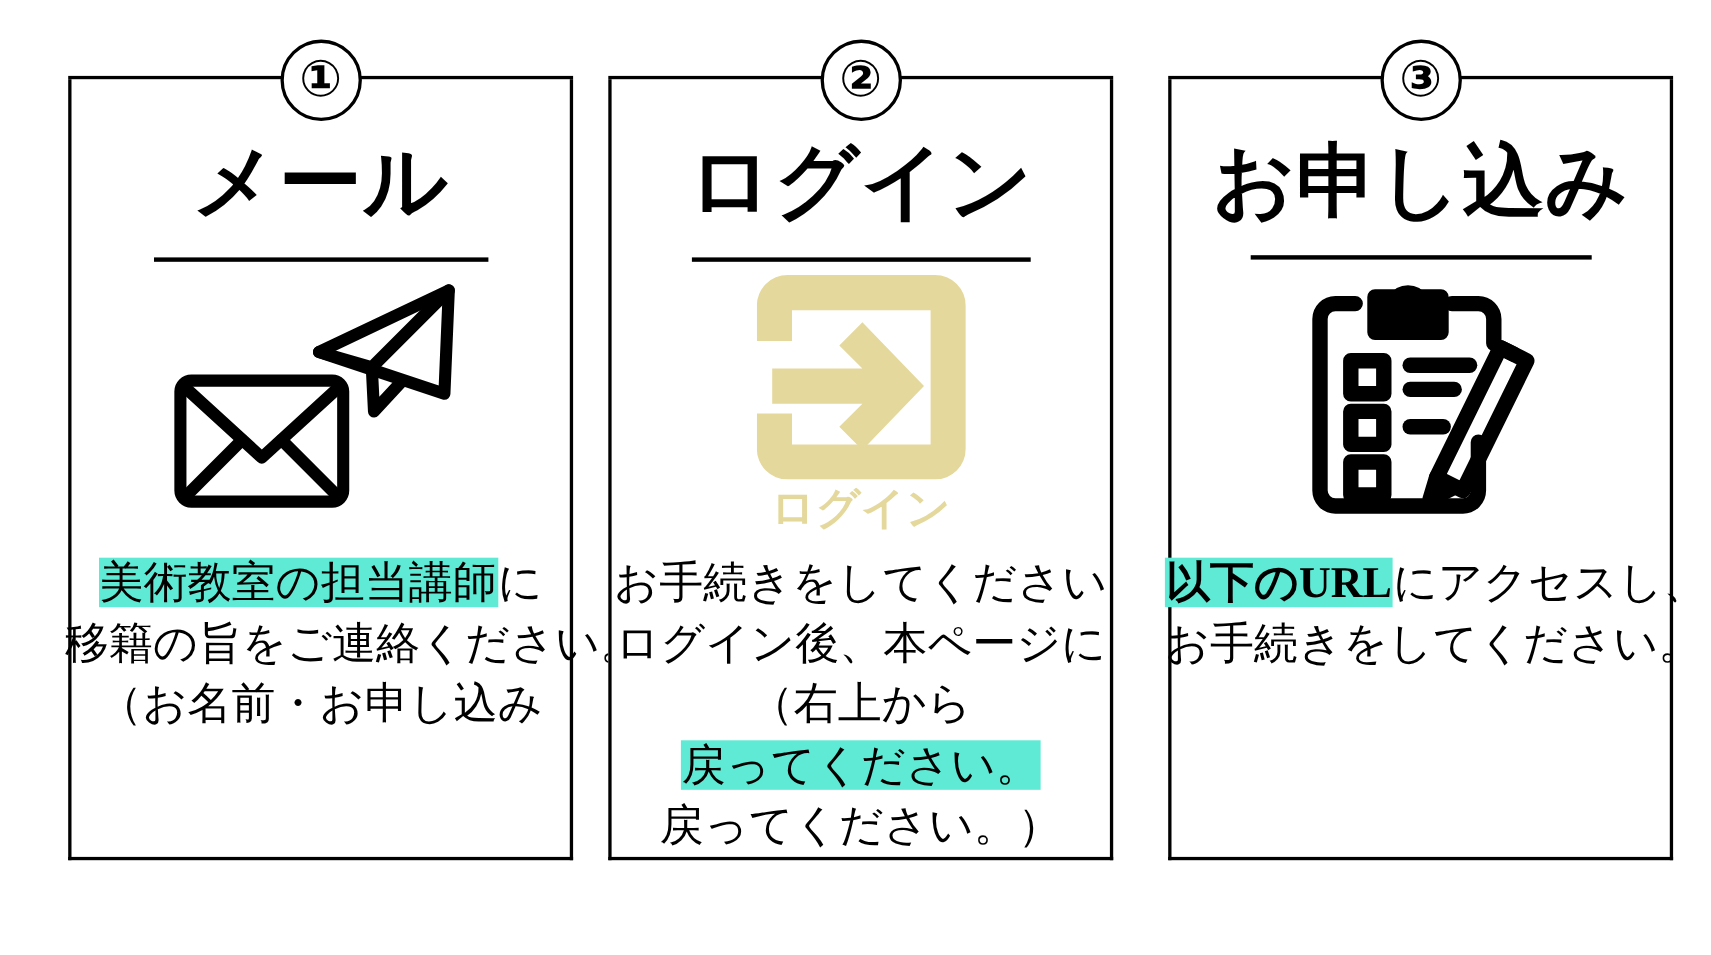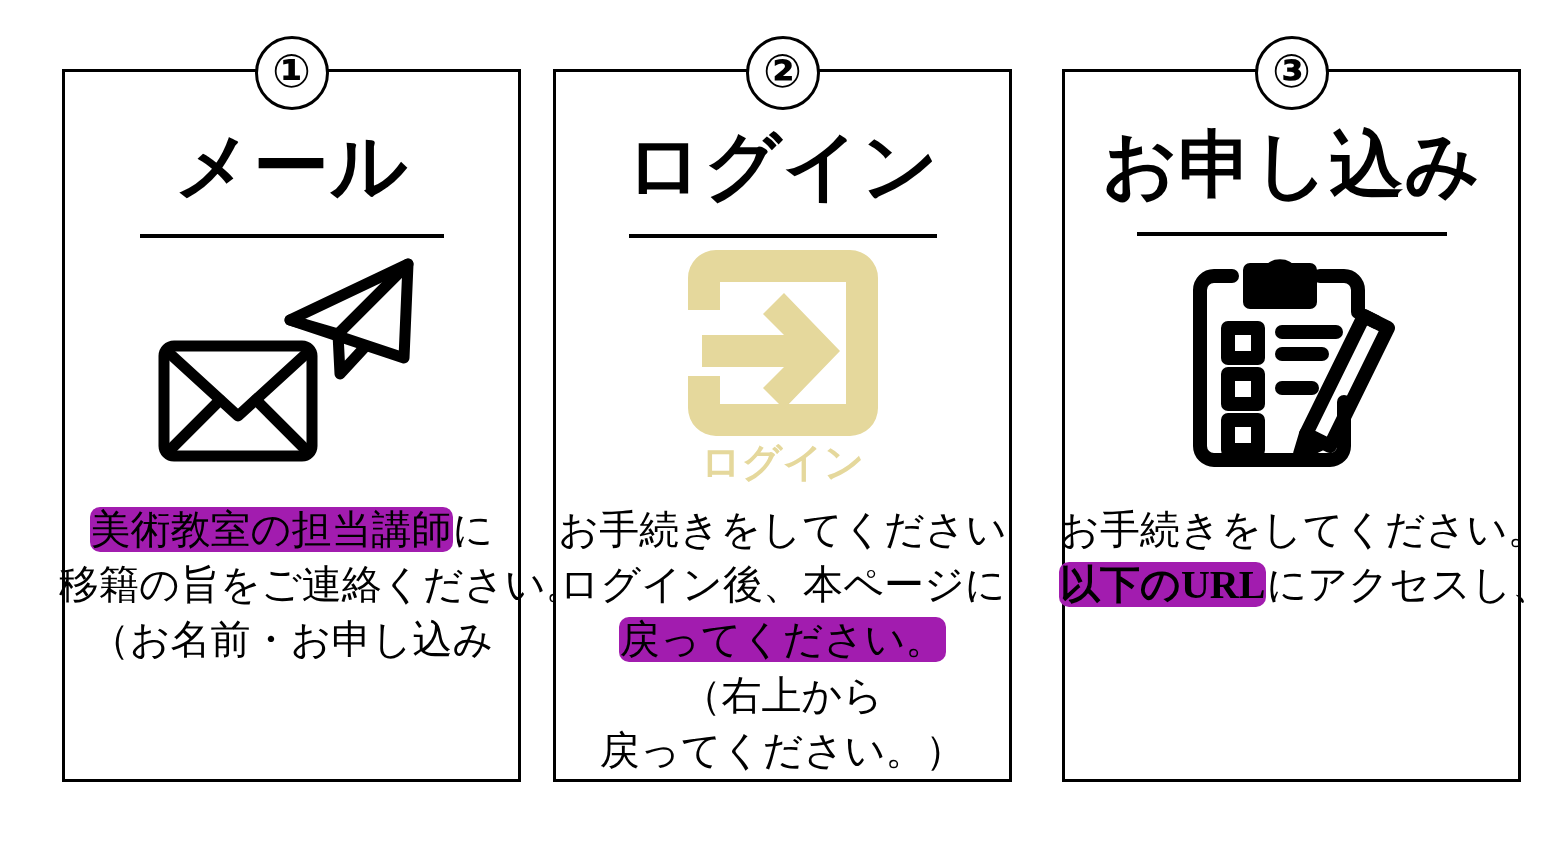--- a/index.html
+++ b/index.html
@@ -131,23 +131,22 @@
     top: 430px;
     text-align: center;
     font-size: 40px;
     line-height: 1.38;
     font-family: "Liberation Serif", "DejaVu Serif", serif;
     white-space: nowrap;
   }
   .card-3 .body-copy { top: 430px; }
   .body-copy .ln { display: block; }
   .hl {
-    background: #a21caf;
+    background: #5eead4;
     padding: 0 1px;
-    border-radius: 10px;
   }
   .hl.bold { font-weight: bold; }
 </style>
 </head>
 <body>
 
 <div class="board">
 
   <section class="card card-1">
     <div class="top-rule left" style="width:196px"></div>
@@ -212,22 +211,22 @@
 
           <path d="M96 43 L75 64 L96 85 H14 V117 H96 L75 138 L96 159 L152 101 Z"></path>
         </svg>
       </span>
       <div class="login-label" style="color:#e5d89c">ログイン</div>
     </div>
 
     <div class="body-copy">
       <span class="ln"><span>お手続きをしてください</span></span>
       <span class="ln"><span>ログイン後、本ページに</span></span>
+      <span class="ln"><span>（右上から</span></span>
       <span class="ln"><span class="hl">戻ってください。</span></span>
-      <span class="ln"><span>（右上から</span></span>
       <span class="ln"><span>戻ってください。）</span></span>
     </div>
   </section>
 
   <section class="card card-3">
     <div class="top-rule left" style="width:196px"></div>
     <div class="top-rule right" style="width:196px"></div>
 
     <div class="step-badge">
       <span>③</span>
@@ -260,18 +259,18 @@
           <path d="M118 184 L176 66 L200 78 L142 196 Z"></path>
 
           <path d="M118 184 L112 204 L132 194"></path>
 
           <path d="M176 66 L188 72"></path>
         </svg>
       </span>
     </div>
 
     <div class="body-copy">
+      <span class="ln"><span class="hl bold">以下のURL</span><span>にアクセスし、</span></span>
       <span class="ln"><span>お手続きをしてください。</span></span>
-      <span class="ln"><span class="hl bold">以下のURL</span><span>にアクセスし、</span></span>
     </div>
   </section>
 
 </div>
 
 </body></html>

